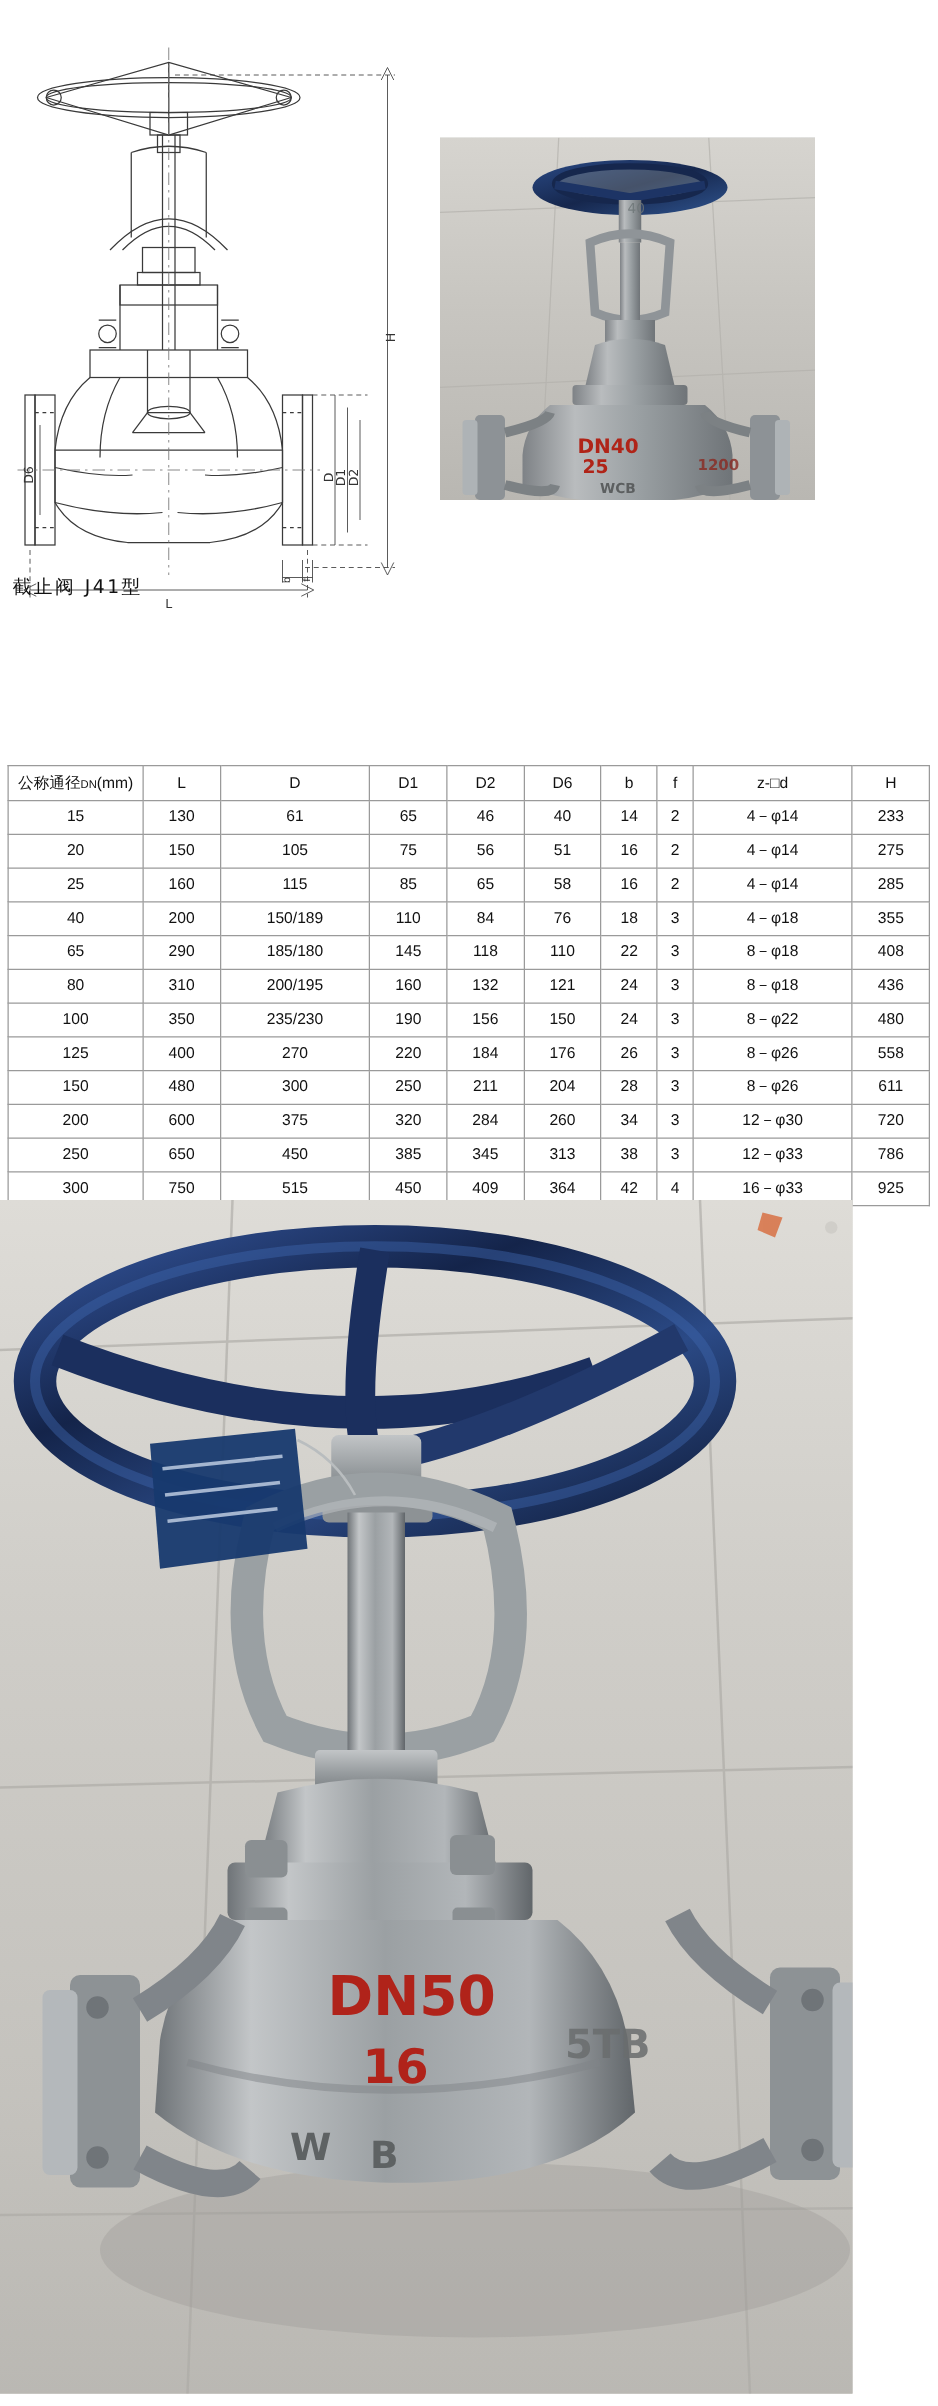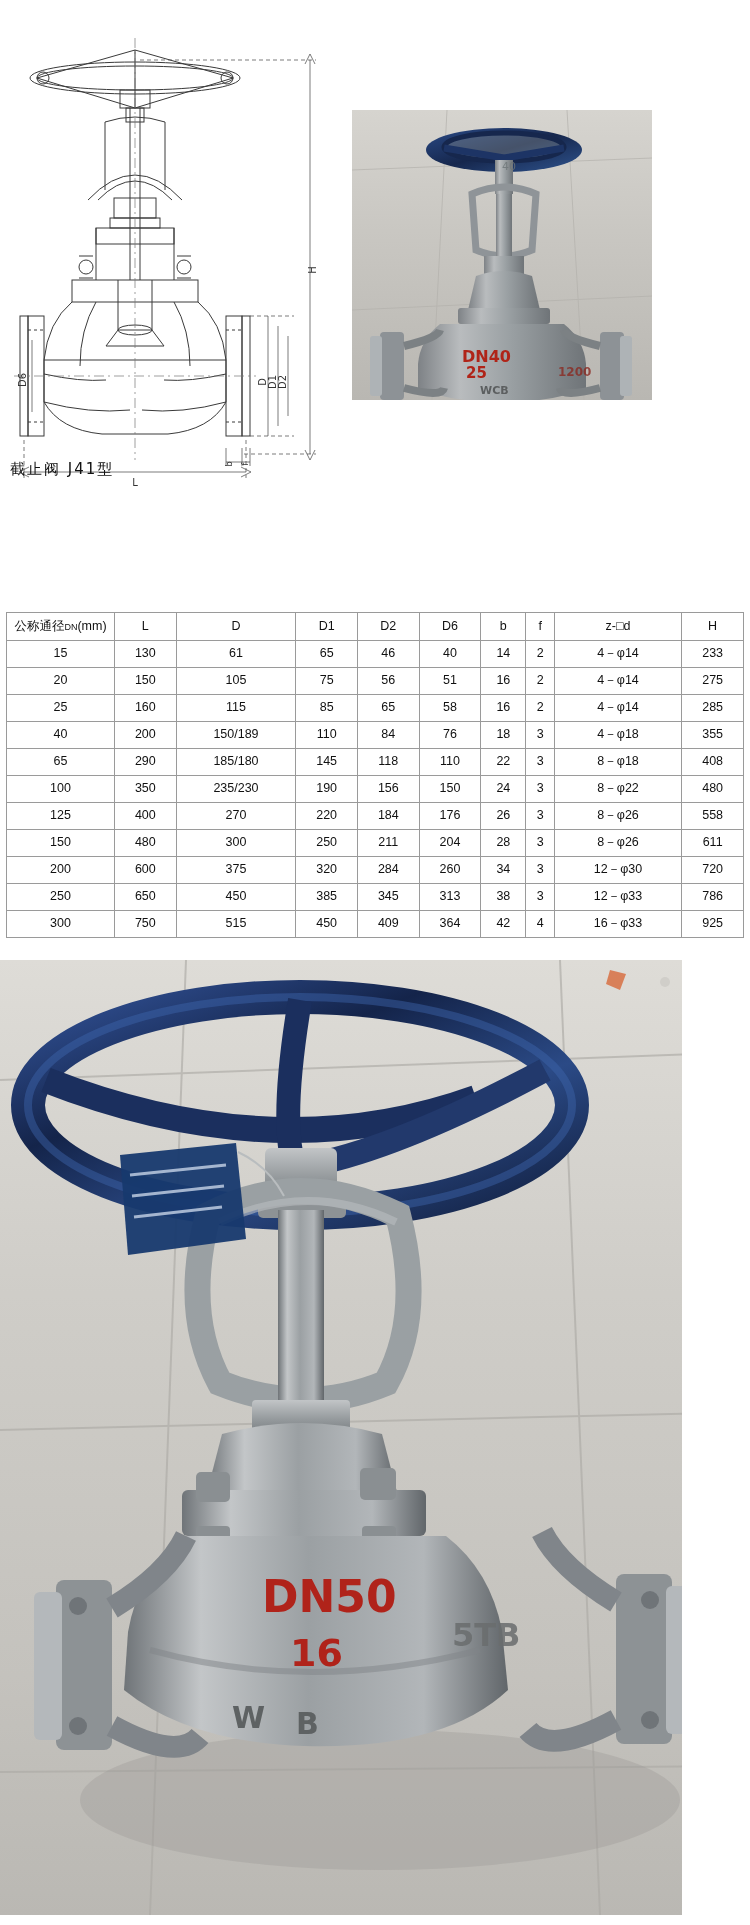--- a/index.html
+++ b/index.html
@@ -334,20 +334,32 @@
             <td class="firstcol">65</td>
             <td>290</td>
             <td>185/180</td>
             <td>145</td>
             <td>118</td>
             <td>110</td>
             <td>22</td>
             <td>3</td>
             <td>8－φ18</td>
             <td>408</td>
+          </tr>
+          <tr>
+            <td class="firstcol">80</td>
+            <td>310</td>
+            <td>200/195</td>
+            <td>160</td>
+            <td>132</td>
+            <td>121</td>
+            <td>24</td>
+            <td>3</td>
+            <td>8－φ18</td>
+            <td>436</td>
           </tr>
           <tr>
             <td class="firstcol">100</td>
             <td>350</td>
             <td>235/230</td>
             <td>190</td>
             <td>156</td>
             <td>150</td>
             <td>24</td>
             <td>3</td>

